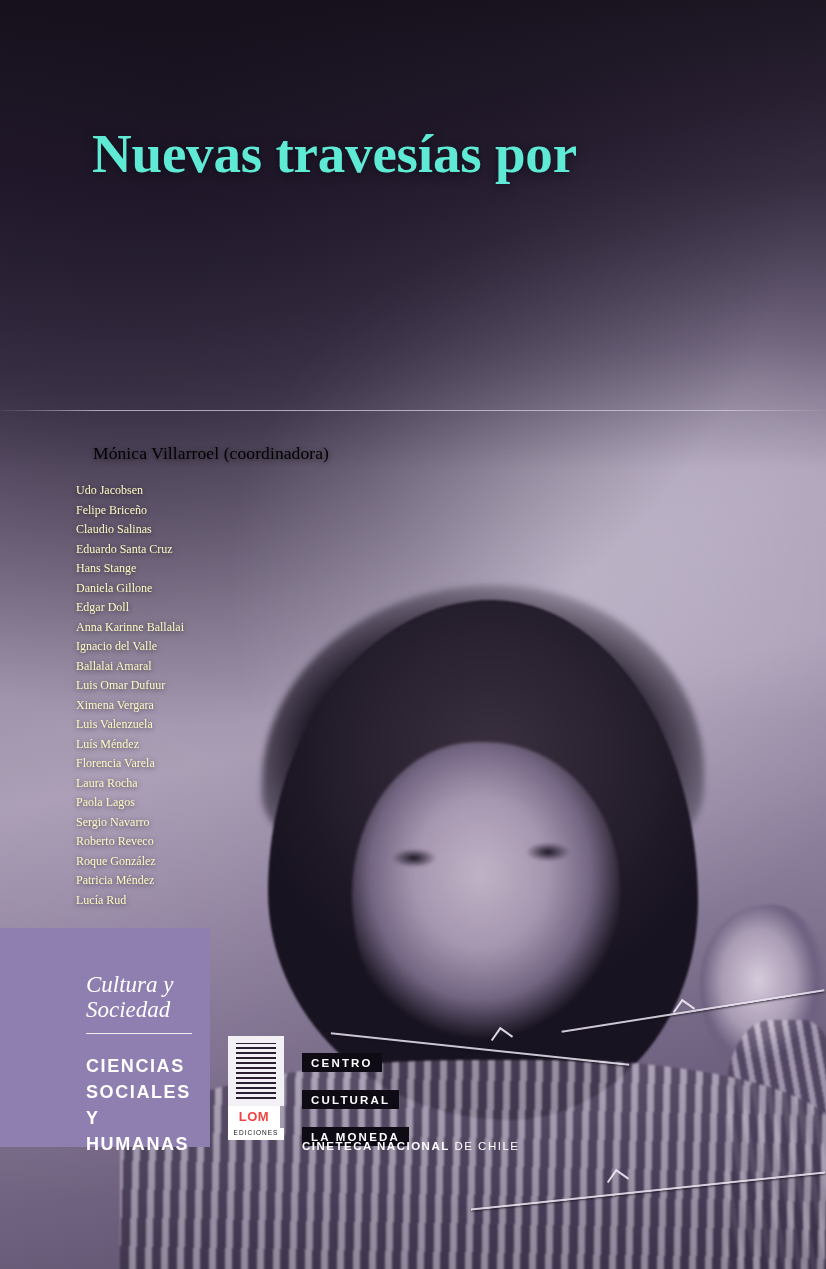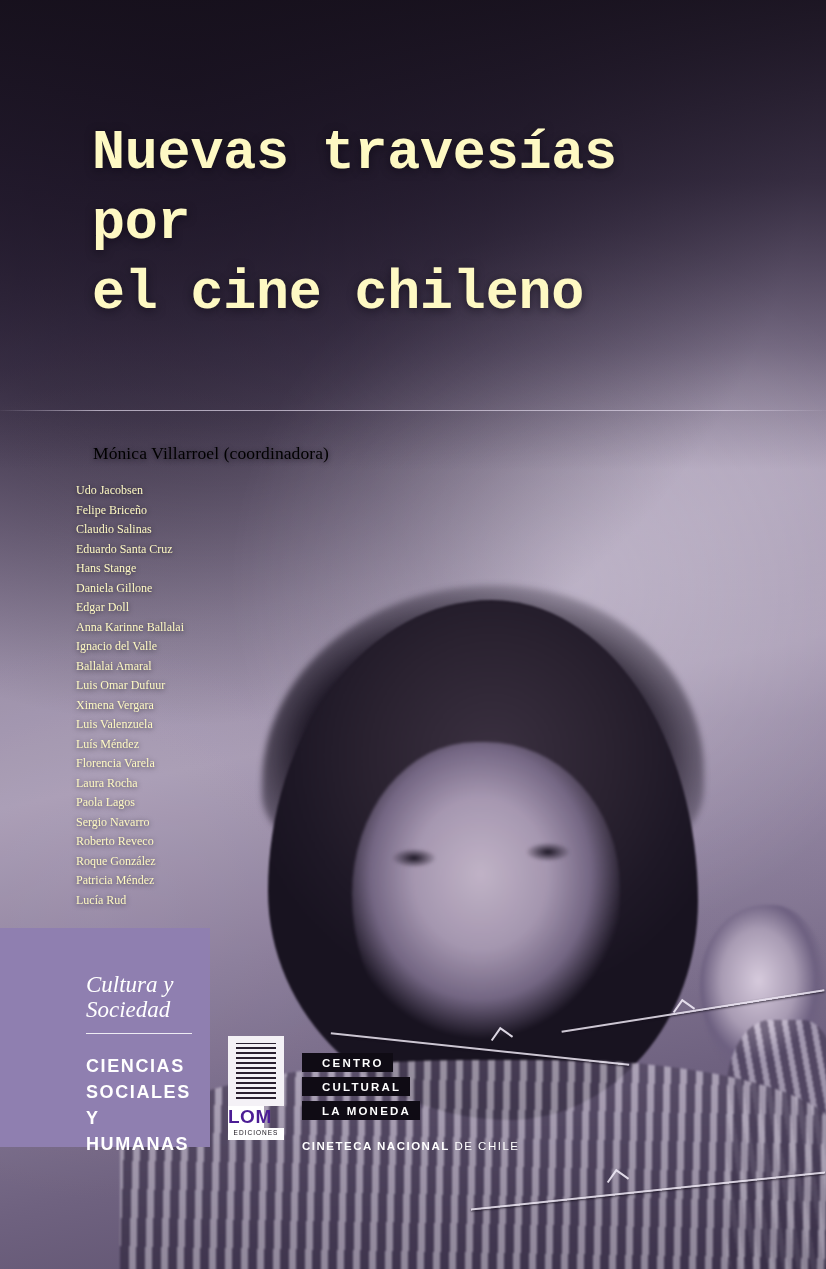--- a/index.html
+++ b/index.html
@@ -136,22 +136,22 @@
     left: 0; top: 0; right: 0; height: 470px;
     background: linear-gradient(180deg, rgba(22,16,28,.92) 0%, rgba(30,22,40,.78) 38%, rgba(40,30,54,.42) 74%, rgba(50,40,66,0) 100%);
   }
 
   
   .title {
     position: absolute;
     left: 92px;
     top: 82px;
     width: 640px;
-    color: #fef9c3;
-    font-family: Liberation Mono, monospace;
+    color: #5eead4;
+    font-family: Liberation Serif, serif;
     font-weight: 700;
     font-size: 55px;
     line-height: 1.27;
     letter-spacing: -0.2px;
     text-shadow: 0 2px 10px rgba(10,6,16,.55);
   }
   .title .l { display: block; }
 
   .rule {
     position: absolute;
@@ -239,27 +239,27 @@
   }
   .lom-mark:before {
     content: "";
     position: absolute;
     left: 8px; top: 7px; right: 8px; bottom: 7px;
     background:
       repeating-linear-gradient(0deg, #2a2030 0px, #2a2030 2px, #f4f1f6 2px, #f4f1f6 5px),
       radial-gradient(42% 34% at 50% 44%, #f4f1f6 0%, #f4f1f6 58%, #2a2030 59%, #2a2030 100%);
   }
   .lom-word {
-    width: 36px;
+    width: 52px;
     background: #ffffff;
-    color: #4c1d95;
+    color: #ef4444;
     text-align: center;
     font-family: "Liberation Sans", sans-serif;
     font-weight: 700;
-    font-size: 19px;
+    font-size: 13px;
     letter-spacing: .5px;
     line-height: 22px;
   }
   .lom-sub {
     width: 56px;
     background: #ffffff;
     color: #151018;
     text-align: center;
     font-family: "Liberation Sans", sans-serif;
     font-size: 6.5px;
@@ -276,22 +276,22 @@
     top: 1053px;
   }
   .cclm-row {
     display: inline-block;
     background: #0f0b14;
     color: #ffffff;
     font-family: "Liberation Sans", sans-serif;
     font-weight: 700;
     font-size: 11.5px;
     letter-spacing: 2.2px;
-    padding: 4px 9px 3px 20px;
-    margin-bottom: 5px;
+    padding: 4px 9px 3px 9px;
+    margin-bottom: 18px;
   }
   .cineteca {
     position: absolute;
     left: 302px;
     top: 1140px;
     font-family: "Liberation Sans", sans-serif;
     font-size: 11.5px;
     letter-spacing: 1.5px;
     color: #ffffff;
   }
@@ -318,21 +318,20 @@
   <div class="wire" style="left:330px; top:1048px; width:300px; transform:rotate(6deg);"></div>
   <div class="wire" style="left:470px; top:1190px; width:356px; transform:rotate(-6deg);"></div>
   <div class="barb" style="left:676px; top:1002px;"></div>
   <div class="barb" style="left:494px; top:1030px;"></div>
   <div class="barb" style="left:610px; top:1172px;"></div>
 
   <div class="title-scrim"></div>
 
   <h1 class="title">
     <span class="l">Nuevas travesías por</span>
-    <span class="l">el cine chileno</span>
   </h1>
 
   <div class="rule"></div>
 
   <div class="coordinator">Mónica Villarroel (coordinadora)</div>
 
   <div class="authors">
     <div>Udo Jacobsen</div>
     <div>Felipe Briceño</div>
     <div>Claudio Salinas</div>

